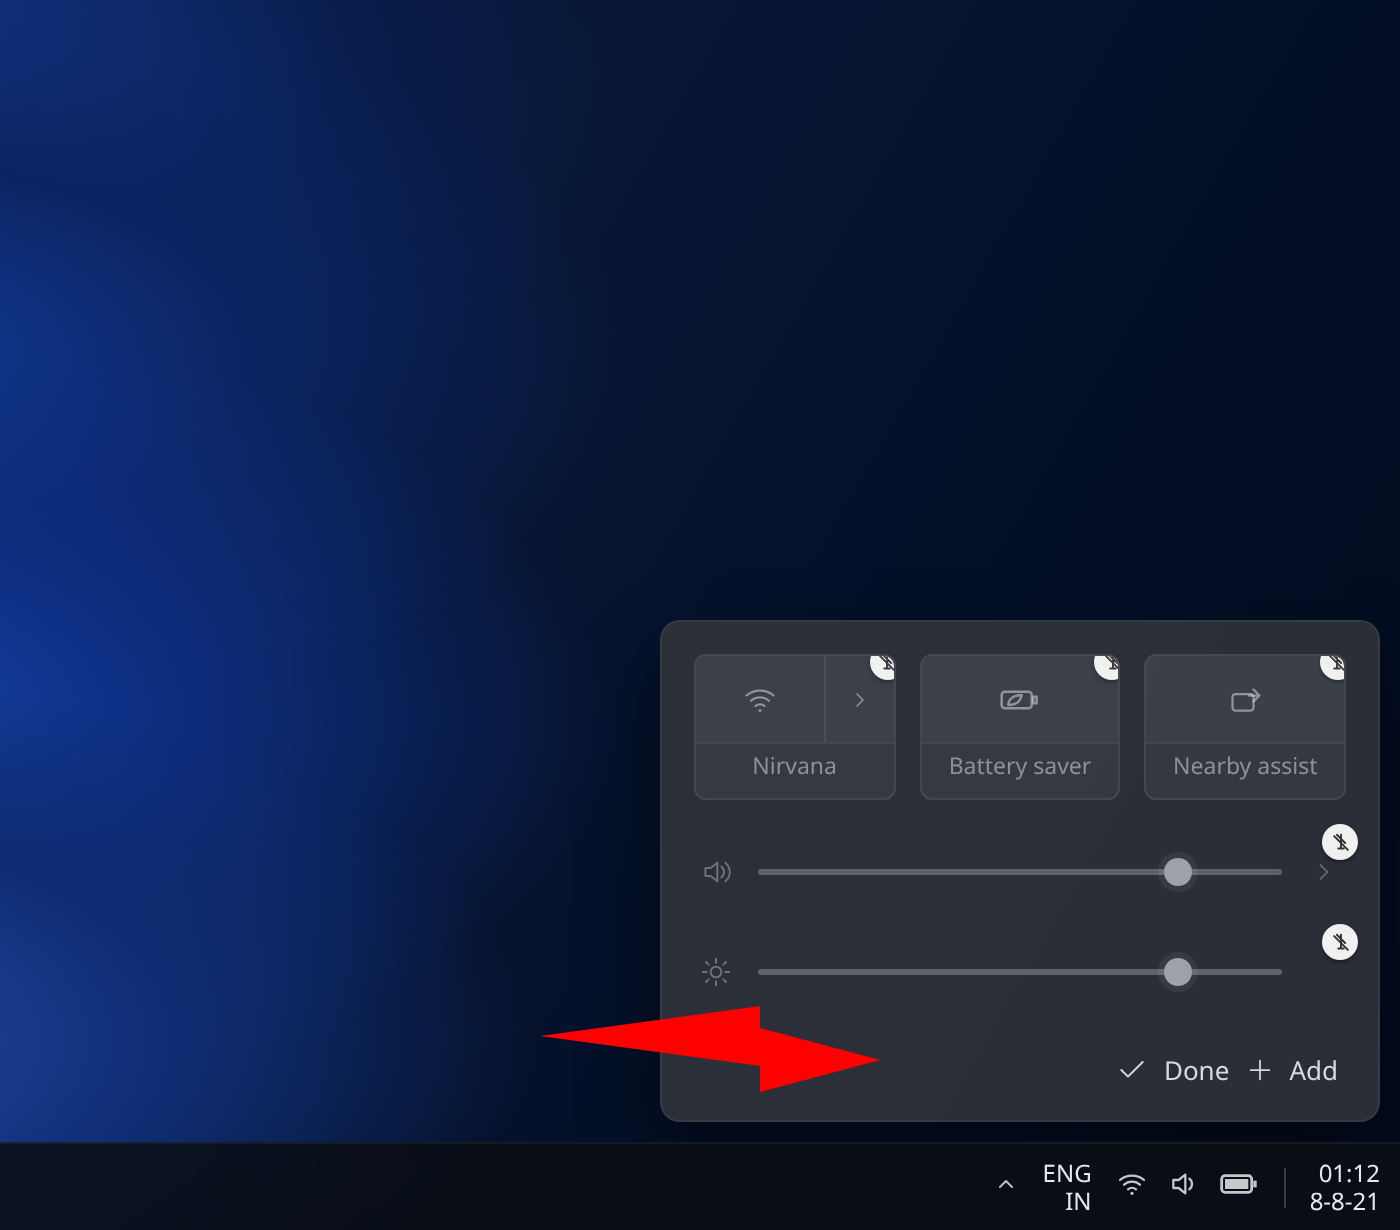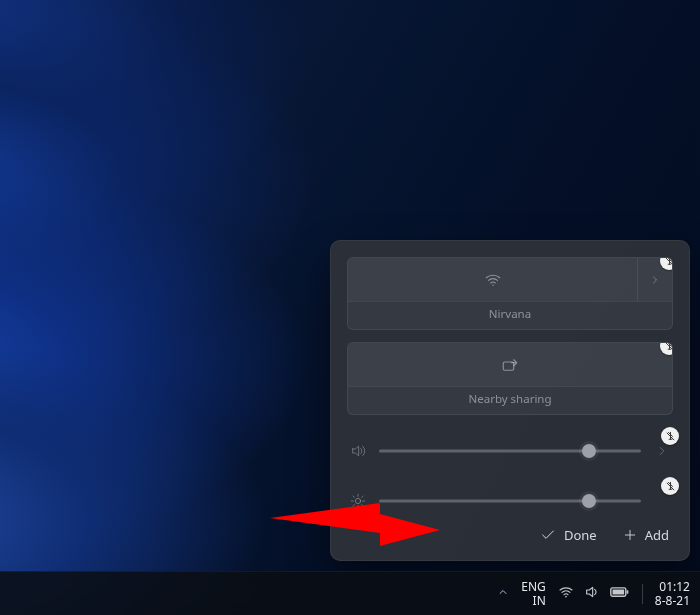--- a/index.html
+++ b/index.html
@@ -38,21 +38,21 @@
     width:360px;
     border-radius:10px;
     background:var(--panel-bg);
     border:1px solid rgba(255,255,255,.06);
     box-shadow: 0 18px 40px rgba(0,0,0,.45);
     padding:16px;
     padding-bottom:10px;
   }
   .tiles{
     display:grid;
-    grid-template-columns: repeat(1, 1fr);
+    grid-template-columns: repeat(3, 1fr);
     gap:12px;
   }
   .tile{
     position:relative;
     height:73px;
     border-radius:6px;
     background:var(--tile-bg);
     border:1px solid var(--tile-border);
     display:flex;
     flex-direction:column;
@@ -125,24 +125,24 @@
   .thumb{
     position:absolute;top:50%;
     transform:translate(-50%,-50%);
     width:14px;height:14px;border-radius:50%;
     background:var(--thumb);
     box-shadow:0 0 0 3px rgba(255,255,255,.06);
   }
   .slider-row .unpin{ right:-6px; top:-10px; }
 
   .footer{
-    margin-top:5px;
+    margin-top:20px;
     display:flex;
     justify-content:flex-end;
-    gap:18px;
+    gap:0;
     align-items:center;
   }
   .footer .action{
     display:flex;align-items:center;gap:8px;
     font-size:13px;color:var(--text);
     cursor:pointer;
     padding:6px 4px;
     border-radius:4px;
   }
   .icon{display:inline-flex;}
@@ -202,39 +202,57 @@
                   <path d="M9 6l6 6-6 6"></path>
                 </svg>
             </span>
           </div>
         </div>
       </div>
       <div class="label">Nirvana</div>
     </div>
 
 
+    <div class="tile">
+      <span class="unpin">
+        <svg viewBox="0 0 16 16">
+            <path d="M5 2 L11 8 M8 2 L8 12 M6 12 L10 12" stroke="#333" stroke-width="1.4" fill="none" stroke-linecap="round"></path>
+            <path d="M3 3 L13 13" stroke="#333" stroke-width="1.4" stroke-linecap="round"></path>
+          </svg>
+      </span>
+      <div class="icon-row">
+        <span class="icon">
+          <svg width="20" height="16" viewBox="0 0 24 16" class="glyph">
+              <rect x="1" y="3" width="18" height="10" rx="2"></rect>
+              <rect x="20" y="6" width="2" height="4"></rect>
+              <path d="M5 11c0-4 4-6 8-6-1 5-4 6-8 6z"></path>
+            </svg>
+        </span>
+      </div>
+      <div class="label">Battery saver</div>
+    </div>
 
 
 
     <div class="tile">
       <span class="unpin">
         <svg viewBox="0 0 16 16">
             <path d="M5 2 L11 8 M8 2 L8 12 M6 12 L10 12" stroke="#333" stroke-width="1.4" fill="none" stroke-linecap="round"></path>
             <path d="M3 3 L13 13" stroke="#333" stroke-width="1.4" stroke-linecap="round"></path>
           </svg>
       </span>
       <div class="icon-row">
         <span class="icon">
           <svg width="18" height="16" viewBox="0 0 24 20" class="glyph">
               <rect x="3" y="6" width="14" height="11" rx="2"></rect>
               <path d="M17 3l4 4-4 4M21 7h-7"></path>
             </svg>
         </span>
       </div>
-      <div class="label">Nearby sharing</div>
+      <div class="label">Nearby assist</div>
     </div>
 
   </div>
 
   <div class="slider-row">
     <span class="unpin">
       <svg viewBox="0 0 16 16">
           <path d="M5 2 L11 8 M8 2 L8 12 M6 12 L10 12" stroke="#333" stroke-width="1.4" fill="none" stroke-linecap="round"></path>
           <path d="M3 3 L13 13" stroke="#333" stroke-width="1.4" stroke-linecap="round"></path>
         </svg>

